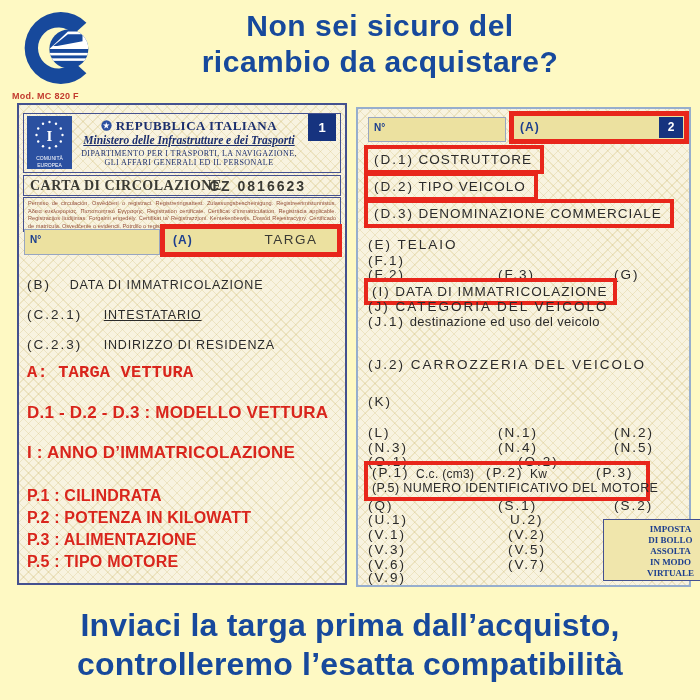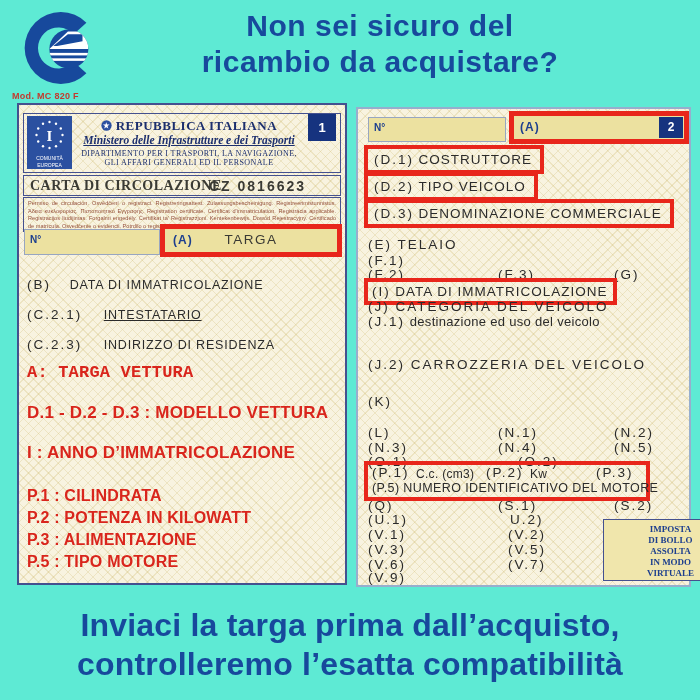--- a/index.html
+++ b/index.html
@@ -1,16 +1,16 @@
 <!DOCTYPE html>
 <html><head>
 <meta charset="utf-8">
 <style>
   html,body{margin:0;padding:0;background:#fff;}
-  .canvas{position:relative;width:700px;height:700px;background:#5eead4;overflow:hidden;
+  .canvas{position:relative;width:700px;height:700px;background:#fef9c3;overflow:hidden;
           font-family:"Liberation Sans",sans-serif;}
   .abs{position:absolute;}
 
   
   .big-title{position:absolute;left:60px;width:640px;top:8px;text-align:center;
     color:#17499c;font-weight:bold;font-size:30px;line-height:36px;letter-spacing:.5px;}
   .footer-title{position:absolute;left:0;width:700px;top:606px;text-align:center;
     color:#17499c;font-weight:bold;font-size:32px;line-height:39px;letter-spacing:.2px;}
 
   .mod-label{position:absolute;left:12px;top:91px;color:#c23a2e;font-size:9px;font-weight:bold;letter-spacing:.3px;}
@@ -125,21 +125,21 @@
       <span>κυκλοφορίας. Πιστοποιητικό Εγγραφής. Registration certificate. Certificat d'immatriculation. Registrácia applicable.</span>
       <span>Registracijos liudijimas. Forgalmi engedély. Ċertifikat ta' Reġistrazzjoni. Kentekenbewijs. Dowód Rejestracyjny. Certificado de</span>
       <span>matrícula. Osvedčenie o evidencii. Potrdilo o registraciji. Rekisteröintitodistus. Registreringsbevis. Potvrda dozvola.</span>
     </div>
 
     <div class="abs yellow-field" style="left:5px;top:124px;width:134px;height:24px;">
       <span class="abs navy" style="left:5px;top:4px;font-size:10px;font-weight:bold;">N°</span>
     </div>
     <div class="abs red-frame" style="left:141px;top:119px;width:172px;height:23px;">
       <span class="abs navy" style="left:8px;top:4px;font-size:12px;font-weight:bold;letter-spacing:1px;">(A)</span>
-      <span class="abs" style="left:0;width:100%;top:3px;text-align:center;font-size:13.5px;color:#3a3a34;letter-spacing:1.5px;">TARGA</span>
+      <span class="abs" style="left:0;width:100%;top:3px;text-align:center;font-size:13.5px;color:#3a3a34;letter-spacing:1.5px;padding-left:40px;">TARGA</span>
     </div>
 
     <div class="dl" style="left:8px;top:172px;">
       <span class="code" style="display:inline-block;width:38px;">(B)</span>
       <span style="font-size:12.5px;letter-spacing:.8px;">DATA DI IMMATRICOLAZIONE</span>
     </div>
     <div class="dl" style="left:8px;top:202px;">
       <span class="code" style="display:inline-block;width:72px;">(C.2.1)</span>
       <span style="font-size:12.5px;letter-spacing:.8px;text-decoration:underline;">INTESTATARIO</span>
     </div>

